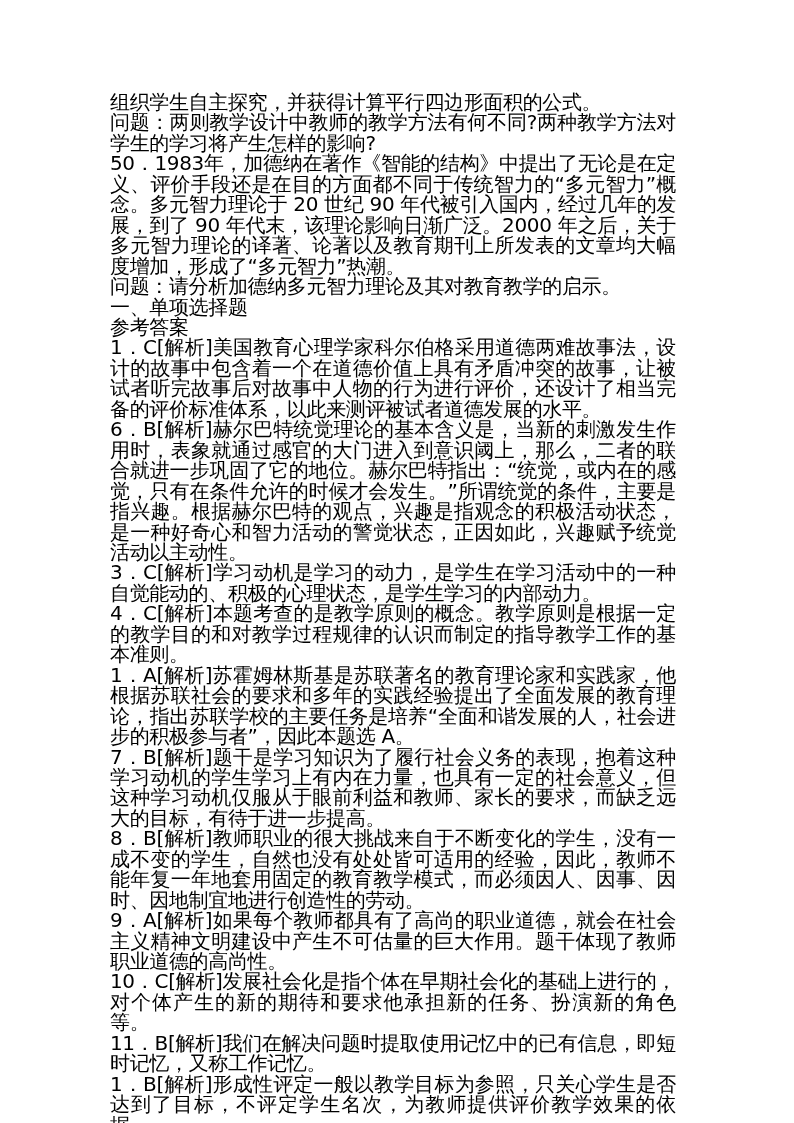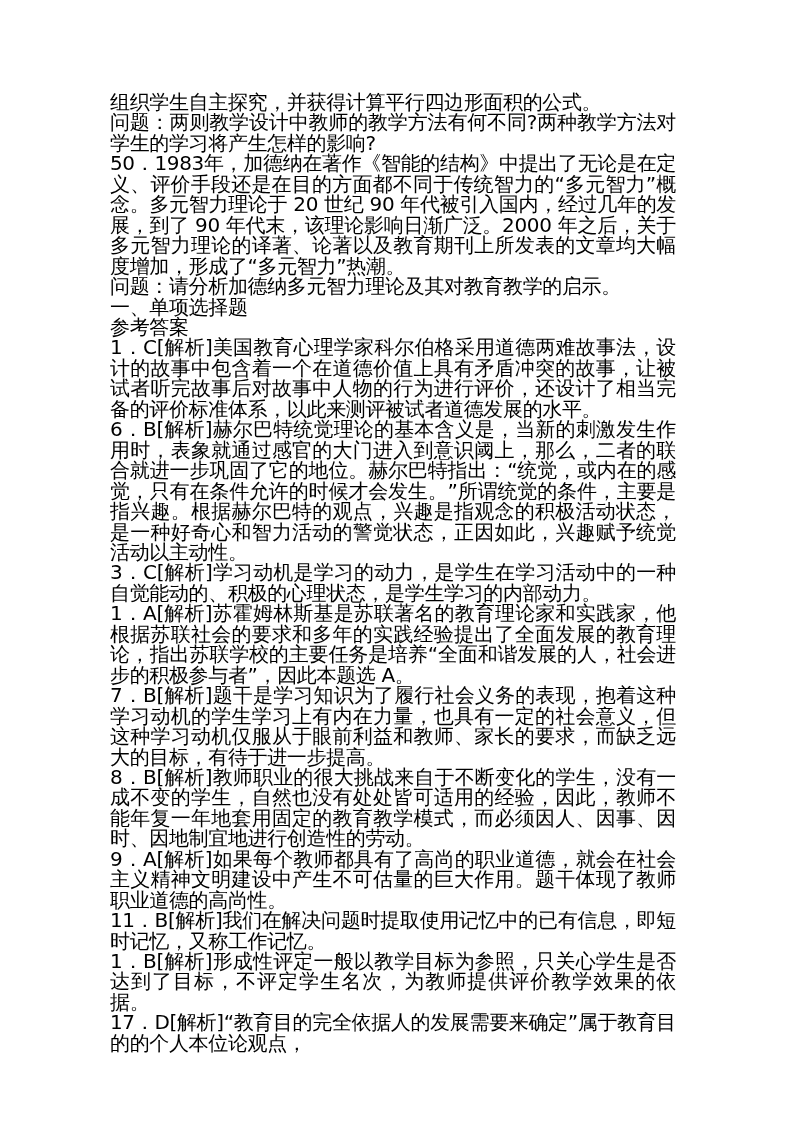--- a/index.html
+++ b/index.html
@@ -24,20 +24,22 @@
 <div class="page">
   <p class="para">组织学生自主探究，并获得计算平行四边形面积的公式。</p>
   <p class="para">问题：两则教学设计中教师的教学方法有何不同?两种教学方法对学生的学习将产生怎样的影响?</p>
   <p class="para">50．1983年，加德纳在著作《智能的结构》中提出了无论是在定义、评价手段还是在目的方面都不同于传统智力的“多元智力”概念。多元智力理论于 20 世纪 90 年代被引入国内，经过几年的发展，到了 90 年代末，该理论影响日渐广泛。2000 年之后，关于多元智力理论的译著、论著以及教育期刊上所发表的文章均大幅度增加，形成了“多元智力”热潮。</p>
   <p class="para">问题：请分析加德纳多元智力理论及其对教育教学的启示。</p>
   <p class="heading">一、单项选择题</p>
   <p class="heading">参考答案</p>
   <p class="para">1．C[解析]美国教育心理学家科尔伯格采用道德两难故事法，设计的故事中包含着一个在道德价值上具有矛盾冲突的故事，让被试者听完故事后对故事中人物的行为进行评价，还设计了相当完备的评价标准体系，以此来测评被试者道德发展的水平。</p>
   <p class="para">6．B[解析]赫尔巴特统觉理论的基本含义是，当新的刺激发生作用时，表象就通过感官的大门进入到意识阈上，那么，二者的联合就进一步巩固了它的地位。赫尔巴特指出：“统觉，或内在的感觉，只有在条件允许的时候才会发生。”所谓统觉的条件，主要是指兴趣。根据赫尔巴特的观点，兴趣是指观念的积极活动状态，是一种好奇心和智力活动的警觉状态，正因如此，兴趣赋予统觉活动以主动性。</p>
   <p class="para">3．C[解析]学习动机是学习的动力，是学生在学习活动中的一种自觉能动的、积极的心理状态，是学生学习的内部动力。</p>
+  <p class="para">4．C[解析]本题考查的是教学原则的概念。教学原则是根据一定的教学目的和对教学过程规律的认识而制定的指导教学工作的基本准则。</p>
   <p class="para">1．A[解析]苏霍姆林斯基是苏联著名的教育理论家和实践家，他根据苏联社会的要求和多年的实践经验提出了全面发展的教育理论，指出苏联学校的主要任务是培养“全面和谐发展的人，社会进步的积极参与者”，因此本题选 A。</p>
   <p class="para">7．B[解析]题干是学习知识为了履行社会义务的表现，抱着这种学习动机的学生学习上有内在力量，也具有一定的社会意义，但这种学习动机仅服从于眼前利益和教师、家长的要求，而缺乏远大的目标，有待于进一步提高。</p>
   <p class="para">8．B[解析]教师职业的很大挑战来自于不断变化的学生，没有一成不变的学生，自然也没有处处皆可适用的经验，因此，教师不能年复一年地套用固定的教育教学模式，而必须因人、因事、因时、因地制宜地进行创造性的劳动。</p>
   <p class="para">9．A[解析]如果每个教师都具有了高尚的职业道德，就会在社会主义精神文明建设中产生不可估量的巨大作用。题干体现了教师职业道德的高尚性。</p>
+  <p class="para">10．C[解析]发展社会化是指个体在早期社会化的基础上进行的，对个体产生的新的期待和要求他承担新的任务、扮演新的角色等。</p>
   <p class="para">11．B[解析]我们在解决问题时提取使用记忆中的已有信息，即短时记忆，又称工作记忆。</p>
   <p class="para">1．B[解析]形成性评定一般以教学目标为参照，只关心学生是否达到了目标，不评定学生名次，为教师提供评价教学效果的依据。</p>
   <p class="para">17．D[解析]“教育目的完全依据人的发展需要来确定”属于教育目的的个人本位论观点，</p>
 </div>
 
 </body></html>

